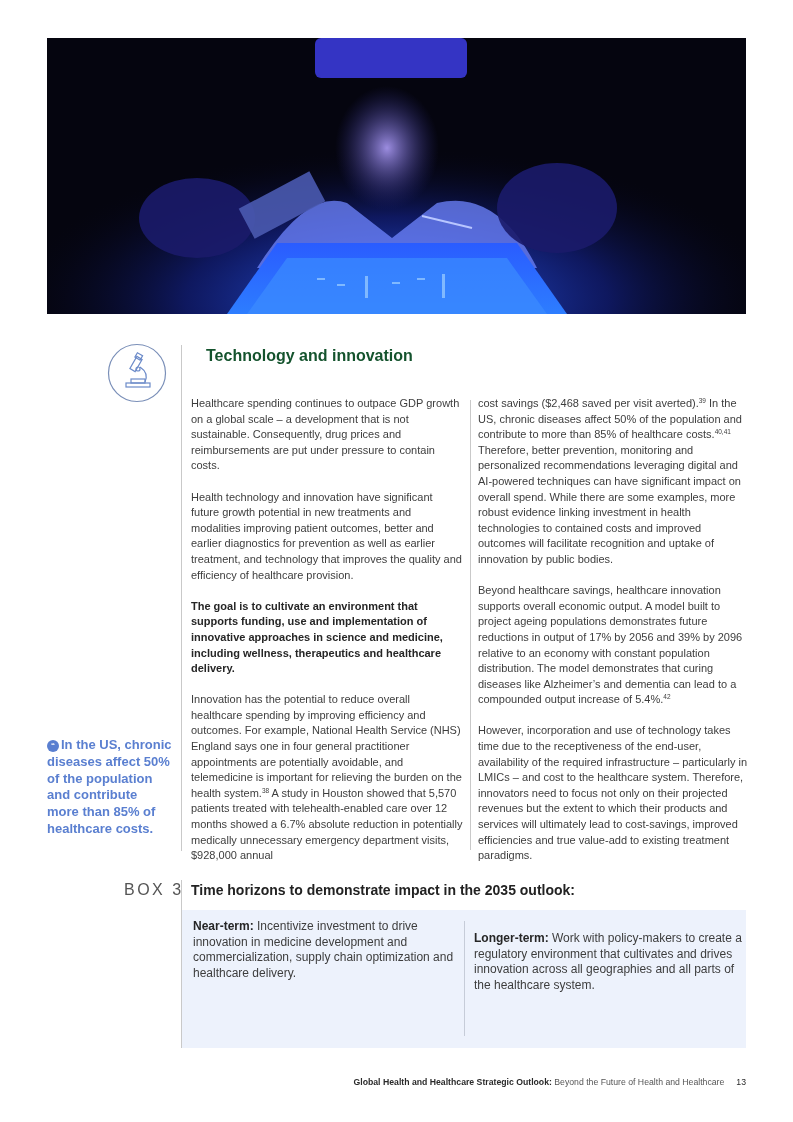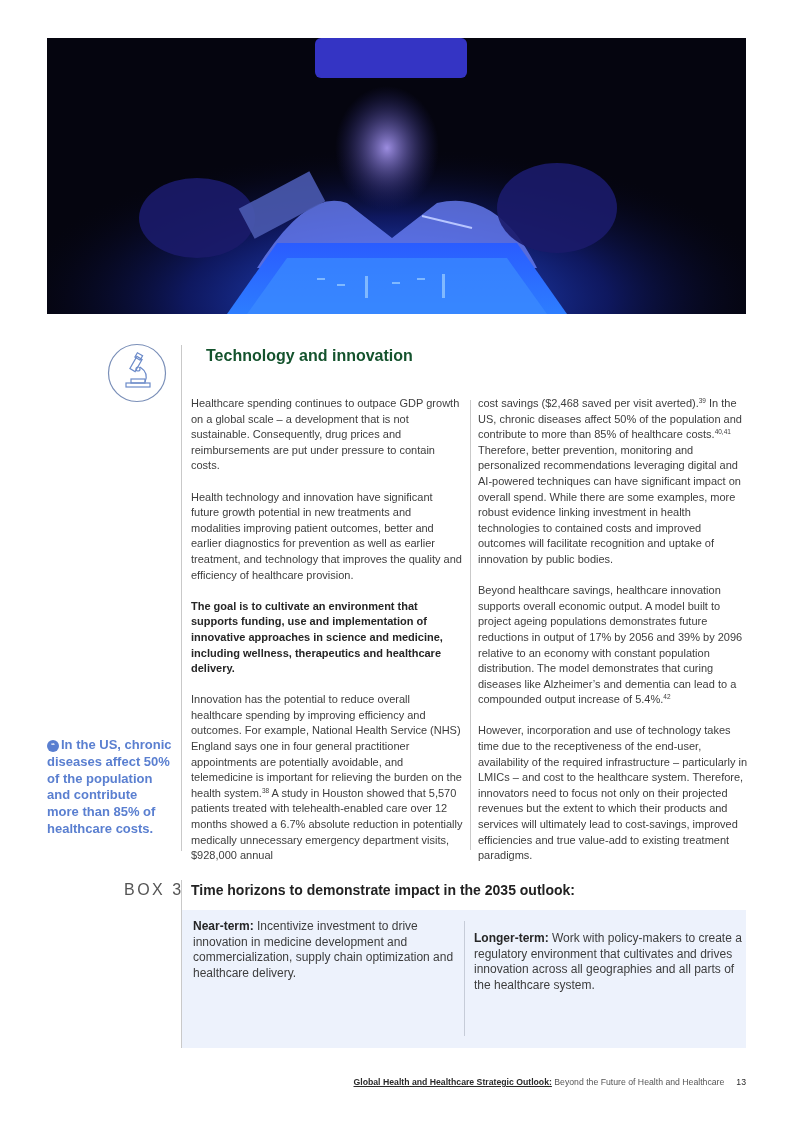--- a/index.html
+++ b/index.html
@@ -58,21 +58,21 @@
   .box-col.l { left: 193px; top: 919px; width: 262px; }
   .box-col.r { left: 474px; top: 919px; width: 270px; margin-top: 12px; }
   .box-col p { margin-bottom: 15.6px; }
   .box-col b { color: #262626; }
   .box-divider { position: absolute; left: 464px; top: 921px; width: 1px; height: 115px; background: #c6ccd8; }
 
   .footer {
     position: absolute; right: 47px; top: 1077px;
     font-size: 8.7px; color: #555;
   }
-  .footer b { color: #2a2a2a; text-decoration: underline; }
+  .footer b { color: #2a2a2a; }
   .footer .page-num { font-weight: normal; color: #2a2a2a; margin-left: 12px; margin-top: 12px; }
 </style>
 </head>
 <body>
 
 <div class="hero">
   <svg viewBox="0 0 699 276" preserveAspectRatio="none">
     <defs>
       <radialGradient id="glow" cx="50%" cy="95%" r="55%">
         <stop offset="0%" stop-color="#2f6bff" stop-opacity="0.95"></stop>

